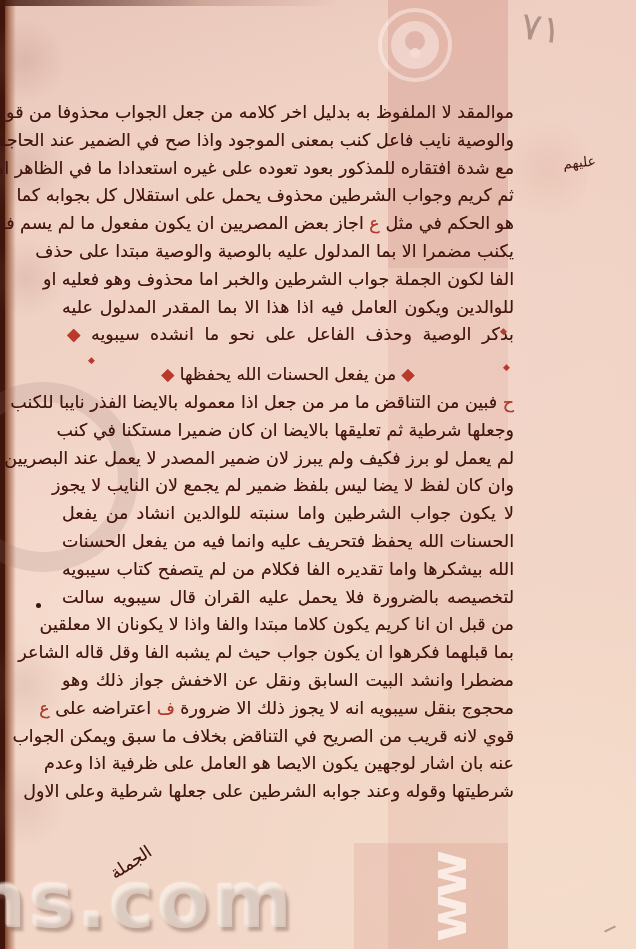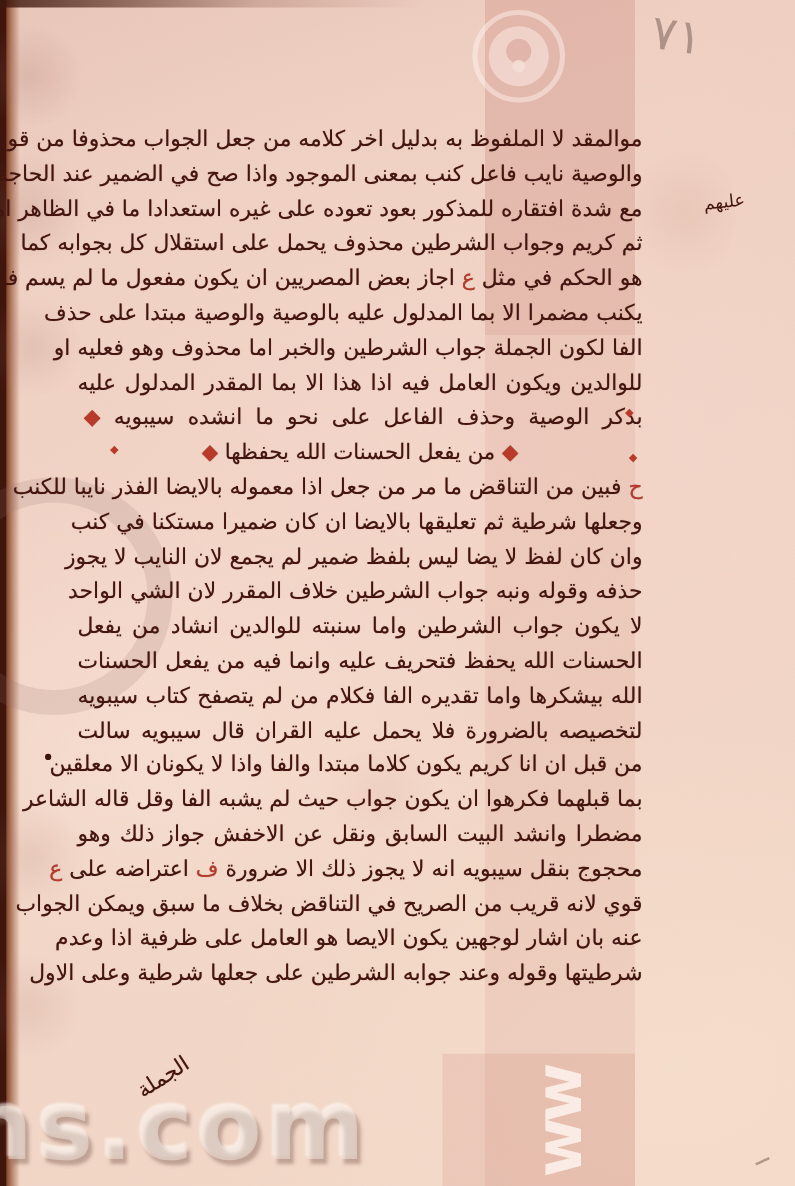--- a/index.html
+++ b/index.html
@@ -42,21 +42,21 @@
   .pencil{position:absolute;left:520px;top:8px;width:70px;height:58px;color:rgba(104,80,72,.48);
     font-size:38px;transform:rotate(8deg);letter-spacing:-4px;}
   
   .note{position:absolute;left:526px;top:156px;width:70px;color:var(--ink,#44150f);
     font-size:14px;transform:rotate(-6deg);direction:rtl;}
   
   .textblock{position:absolute;left:62px;top:99px;width:452px;direction:rtl;}
   .ms-line{height:27.8px;line-height:27.8px;font-size:17.5px;color:var(--ink,#44150f);
     text-align:justify;text-align-last:justify;white-space:nowrap;
     text-shadow:0 0 .6px rgba(62,20,12,.55);}
-  .ms-line.center{text-align:center;text-align-last:center;font-size:17px;}
+  .ms-line.center{text-align:center;text-align-last:center;font-size:17px;margin-top:12px;}
   .seg-red{color:var(--red,#b93a2b);}
   .seg-ink{color:inherit;}
   .dot{position:absolute;color:var(--red,#b93a2b);font-size:9px;line-height:9px;}
   .dot-a{left:88px;top:356px;}
   .dot-b{left:500px;top:327px;}
   .dot-c{left:503px;top:363px;}
   
   .catchword{position:absolute;left:108px;top:852px;color:var(--ink,#44150f);font-size:17px;
     transform:rotate(-33deg);direction:rtl;text-shadow:0 0 .6px rgba(62,20,12,.55);}
   
@@ -110,22 +110,22 @@
       <div class="ms-line"><span class="seg-ink">مع شدة افتقاره للمذكور بعود تعوده على غيره استعدادا ما في الظاهر امح</span></div>
       <div class="ms-line"><span class="seg-ink">ثم كريم وجواب الشرطين محذوف يحمل على استقلال كل بجوابه كما</span></div>
       <div class="ms-line"><span class="seg-ink">هو الحكم في مثل </span><span class="seg-red">ع </span><span class="seg-ink">اجاز بعض المصريين ان يكون مفعول ما لم يسم فاعله</span></div>
       <div class="ms-line"><span class="seg-ink">يكنب مضمرا الا بما المدلول عليه بالوصية والوصية مبتدا على حذف</span></div>
       <div class="ms-line"><span class="seg-ink">الفا لكون الجملة جواب الشرطين والخبر اما محذوف وهو فعليه او</span></div>
       <div class="ms-line"><span class="seg-ink">للوالدين ويكون العامل فيه اذا هذا الا بما المقدر المدلول عليه</span></div>
       <div class="ms-line"><span class="seg-ink">بذكر الوصية وحذف الفاعل على نحو ما انشده سيبويه </span><span class="seg-red">◆</span></div>
       <div class="ms-line center"><span class="seg-red">◆ </span><span class="seg-ink">من يفعل الحسنات الله يحفظها</span><span class="seg-red"> ◆</span></div>
       <div class="ms-line"><span class="seg-red">ح </span><span class="seg-ink">فبين من التناقض ما مر من جعل اذا معموله بالايضا الفذر نايبا للكنب</span></div>
       <div class="ms-line"><span class="seg-ink">وجعلها شرطية ثم تعليقها بالايضا ان كان ضميرا مستكنا في كنب</span></div>
+      <div class="ms-line"><span class="seg-ink">لم يعمل لو برز فكيف ولم يبرز لان ضمير المصدر لا يعمل عند البصريين</span></div>
       <div class="ms-line"><span class="seg-ink">وان كان لفظ لا يضا ليس بلفظ ضمير لم يجمع لان النايب لا يجوز</span></div>
-      <div class="ms-line"><span class="seg-ink">حذفه وقوله ونبه جواب الشرطين خلاف المقرر لان الشي الواحد</span></div>
       <div class="ms-line"><span class="seg-ink">لا يكون جواب الشرطين واما سنبته للوالدين انشاد من يفعل</span></div>
       <div class="ms-line"><span class="seg-ink">الحسنات الله يحفظ فتحريف عليه وانما فيه من يفعل الحسنات</span></div>
       <div class="ms-line"><span class="seg-ink">الله بيشكرها واما تقديره الفا فكلام من لم يتصفح كتاب سيبويه</span></div>
       <div class="ms-line"><span class="seg-ink">لتخصيصه بالضرورة فلا يحمل عليه القران قال سيبويه سالت</span></div>
       <div class="ms-line"><span class="seg-ink">من قبل ان انا كريم يكون كلاما مبتدا والفا واذا لا يكونان الا معلقين</span></div>
       <div class="ms-line"><span class="seg-ink">بما قبلهما فكرهوا ان يكون جواب حيث لم يشبه الفا وقل قاله الشاعر</span></div>
       <div class="ms-line"><span class="seg-ink">مضطرا وانشد البيت السابق ونقل عن الاخفش جواز ذلك وهو</span></div>
       <div class="ms-line"><span class="seg-ink">محجوج بنقل سيبويه انه لا يجوز ذلك الا ضرورة </span><span class="seg-red">ف </span><span class="seg-ink">اعتراضه على </span><span class="seg-red">ع</span></div>
       <div class="ms-line"><span class="seg-ink">قوي لانه قريب من الصريح في التناقض بخلاف ما سبق ويمكن الجواب</span></div>
       <div class="ms-line"><span class="seg-ink">عنه بان اشار لوجهين يكون الايصا هو العامل على ظرفية اذا وعدم</span></div>

